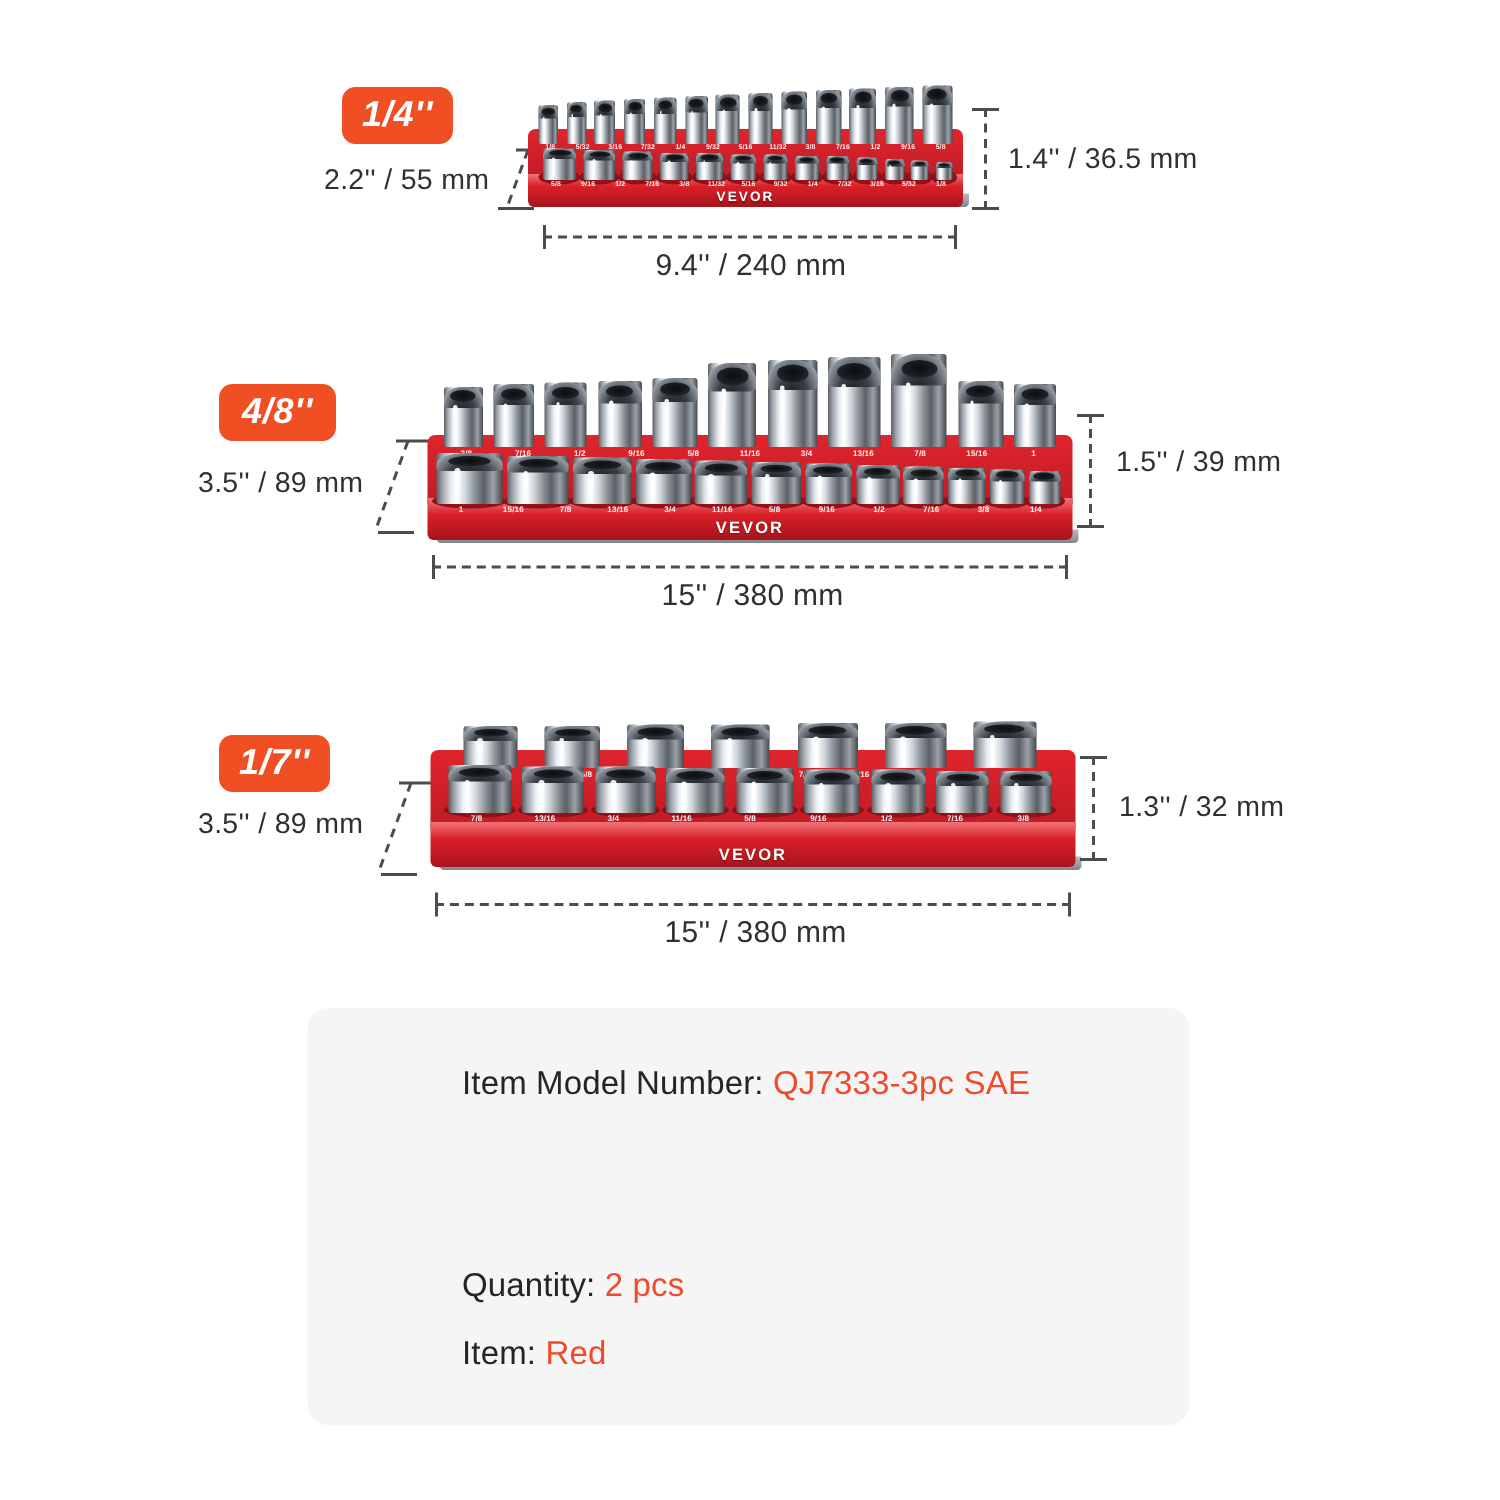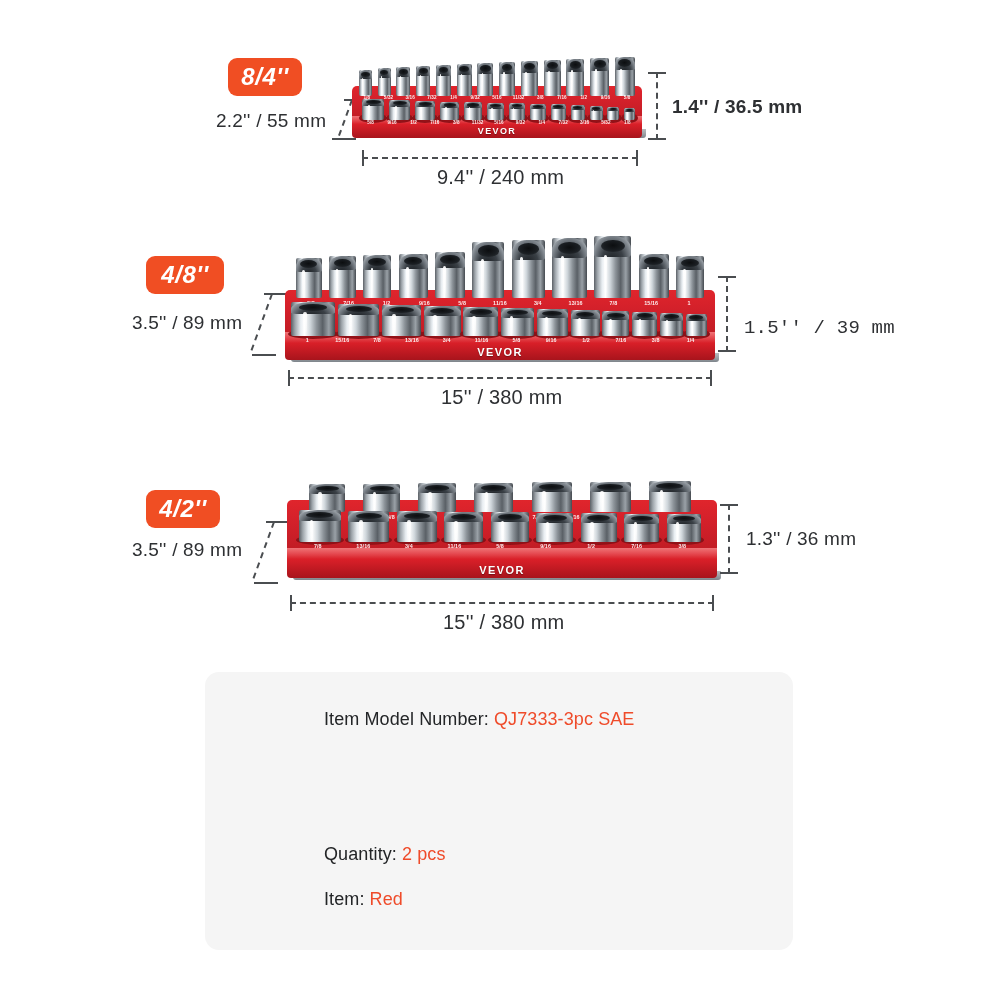--- a/index.html
+++ b/index.html
@@ -142,36 +142,35 @@
   }
 
   
   .specpanel {
     position: absolute;
     background: #f5f5f5;
     border-radius: 14px;
   }
   .specrow {
     position: absolute;
-    font-size: 18px;
+    font-size: 22px;
     color: #232527;
     white-space: nowrap;
     letter-spacing: .1px;
-    margin-left: 16px;
   }
   .specrow .val { color: #ef4b2a; }
 </style>
 </head>
 <body>
 
 <div id="page">
 
   <div>
 
-    <div class="badge" style="left:228px; top:58px; width:74px; height:38px; font-size:24px;">8/4''</div>
+    <div class="badge" style="left:228px; top:58px; width:74px; height:38px; font-size:24px;">1/4''</div>
 
     <div class="dimtext" style="left:216px; top:110px;">2.2'' / 55 mm</div>
 
     <div class="ddim" style="left:330px; top:96px; width:40px; height:46px;">
       <div class="dline" style="height:38px;"></div>
       <div class="dcap t"></div>
       <div class="dcap b"></div>
     </div>
 
     <div class="tray" style="left:352px; top:86px; width:290px; height:52px;">
@@ -388,21 +387,21 @@
       <span>3/16</span>
       <span>5/32</span>
       <span>1/8</span>
     </div>
 
     <div class="vdim" style="left:648px; top:72px; height:68px;">
       <div class="line"></div>
       <div class="cap t"></div>
       <div class="cap b"></div>
     </div>
-    <div class="dimtext" style="left:672px; top:96px;font-weight:bold;">1.4'' / 36.5 mm</div>
+    <div class="dimtext" style="left:672px; top:96px;">1.4'' / 36.5 mm</div>
 
     <div class="hdim" style="left:362px; top:150px; width:276px;">
       <div class="line"></div>
       <div class="cap l"></div>
       <div class="cap r"></div>
     </div>
     <div class="dimtext" style="left:437px; top:166px; font-size:20px;">9.4'' / 240 mm</div>
   </div>
 
   <div>
@@ -609,33 +608,33 @@
       <span>7/16</span>
       <span>3/8</span>
       <span>1/4</span>
     </div>
 
     <div class="vdim" style="left:718px; top:276px; height:76px;">
       <div class="line"></div>
       <div class="cap t"></div>
       <div class="cap b"></div>
     </div>
-    <div class="dimtext" style="left:744px; top:317px;font-family:Liberation Mono, monospace;">1.5'' / 39 mm</div>
+    <div class="dimtext" style="left:744px; top:298px;">1.5'' / 39 mm</div>
 
     <div class="hdim" style="left:288px; top:370px; width:424px;">
       <div class="line"></div>
       <div class="cap l"></div>
       <div class="cap r"></div>
     </div>
     <div class="dimtext" style="left:441px; top:386px; font-size:20px;">15'' / 380 mm</div>
   </div>
 
   <div>
 
-    <div class="badge" style="left:146px; top:490px; width:74px; height:38px; font-size:24px;">4/2''</div>
+    <div class="badge" style="left:146px; top:490px; width:74px; height:38px; font-size:24px;">1/7''</div>
 
     <div class="dimtext" style="left:132px; top:539px;">3.5'' / 89 mm</div>
 
     <div class="ddim" style="left:252px; top:518px;">
       <div class="dline"></div>
       <div class="dcap t"></div>
       <div class="dcap b"></div>
     </div>
 
     <div class="tray" style="left:287px; top:500px; width:430px; height:80px;">
@@ -782,21 +781,21 @@
       <span>1/2</span>
       <span>7/16</span>
       <span>3/8</span>
     </div>
 
     <div class="vdim" style="left:720px; top:504px; height:70px;">
       <div class="line"></div>
       <div class="cap t"></div>
       <div class="cap b"></div>
     </div>
-    <div class="dimtext" style="left:746px; top:528px;">1.3'' / 36 mm</div>
+    <div class="dimtext" style="left:746px; top:528px;">1.3'' / 32 mm</div>
 
     <div class="hdim" style="left:290px; top:595px; width:424px;">
       <div class="line"></div>
       <div class="cap l"></div>
       <div class="cap r"></div>
     </div>
     <div class="dimtext" style="left:443px; top:611px; font-size:20px;">15'' / 380 mm</div>
   </div>
 
   <div class="specpanel" style="left:205px; top:672px; width:588px; height:278px;">

